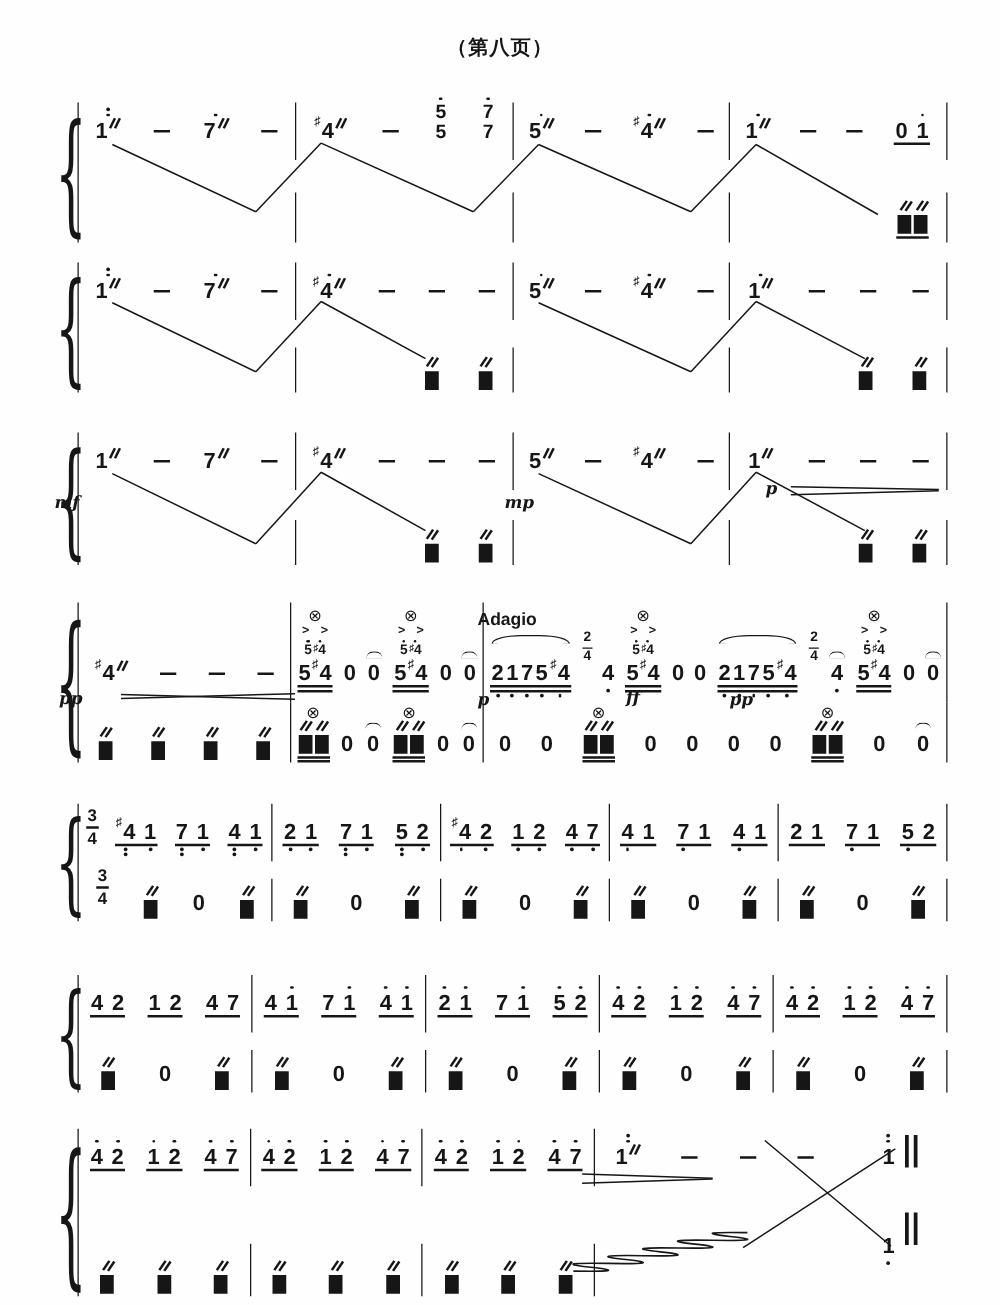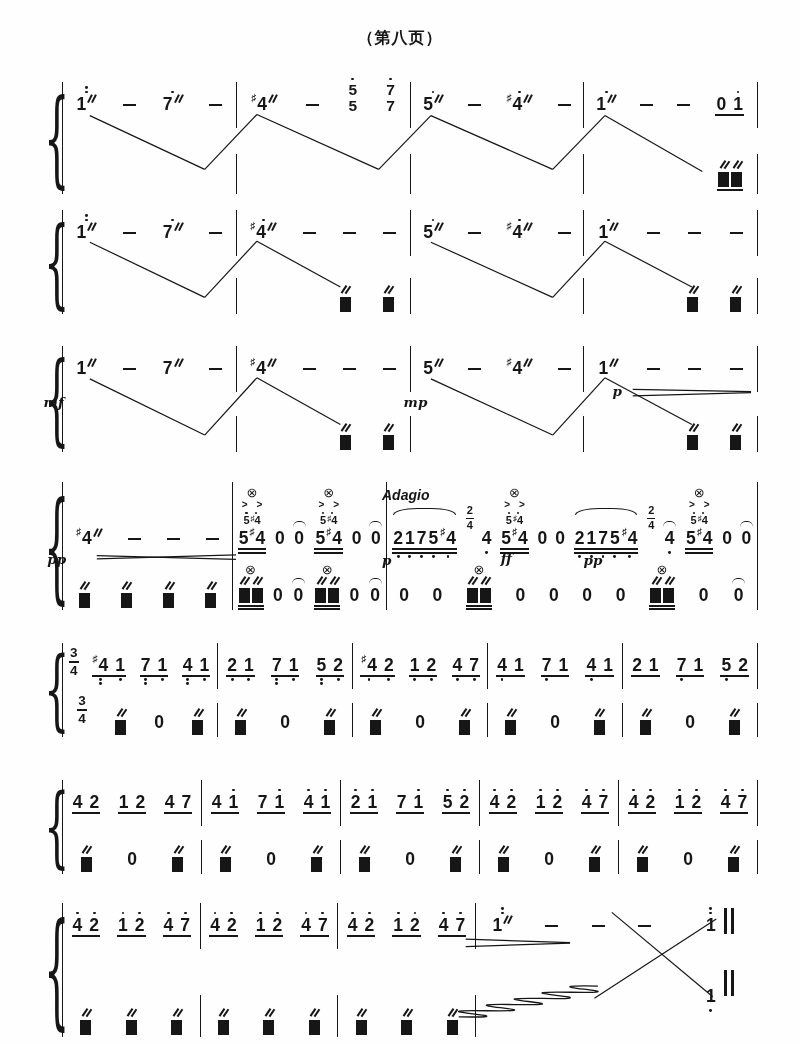--- a/index.html
+++ b/index.html
@@ -64,21 +64,21 @@
   .ts{display:flex;flex-direction:column;align-items:center;font-weight:bold;
       font-size:13.5px;line-height:1.05;margin-bottom:11px;}
   .ts .tsbar{width:10px;height:1.5px;background:#161616;margin:1px 0;}
   .ts.sup{font-size:11px;margin-bottom:30px;}
   .ts.sup .tsbar{width:8px;}
   .stk{display:flex;flex-direction:column;align-items:center;}
   .stk .num{font-size:15.5px;line-height:16px;}
   .ov{position:absolute;left:22px;right:2px;top:0;bottom:0;width:calc(100% - 24px);height:100%;}
   .lbl{position:absolute;white-space:nowrap;}
   .dyn{font-family:"DejaVu Serif",serif;font-style:italic;font-weight:bold;font-size:13.5px;}
-  .tempo{font-weight:bold;font-size:14px;font-style:italic;}
+  .tempo{font-weight:bold;font-size:14px;}
   .fln{position:absolute;}
   .dbar{position:absolute;width:10px;height:26px;box-sizing:border-box;
         border-left:3.2px solid #161616;border-right:3.2px solid #161616;}
 </style>
 </head>
 <body>
 <div id="page">
   <div class="title">（第八页）</div>
   <div id="score">
       <div class="sys" style="top: 82px; height: 112px;">

